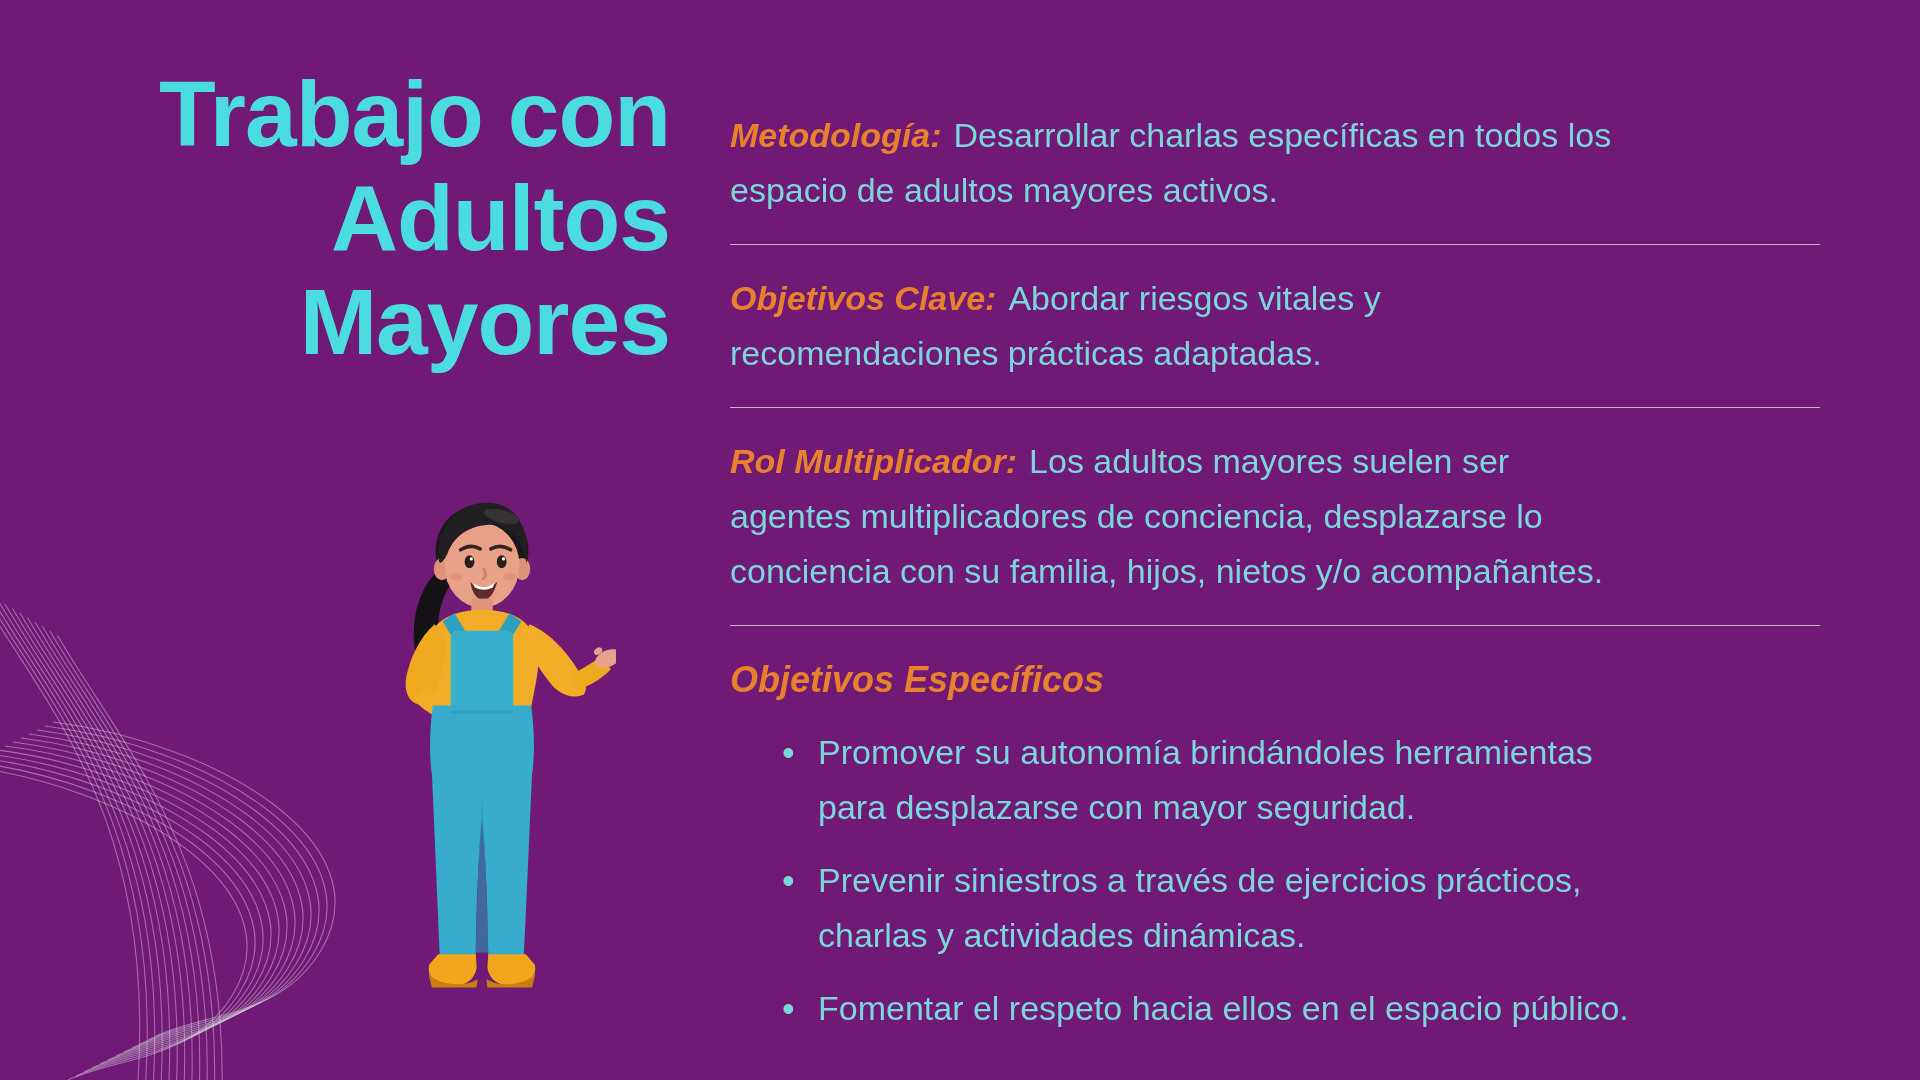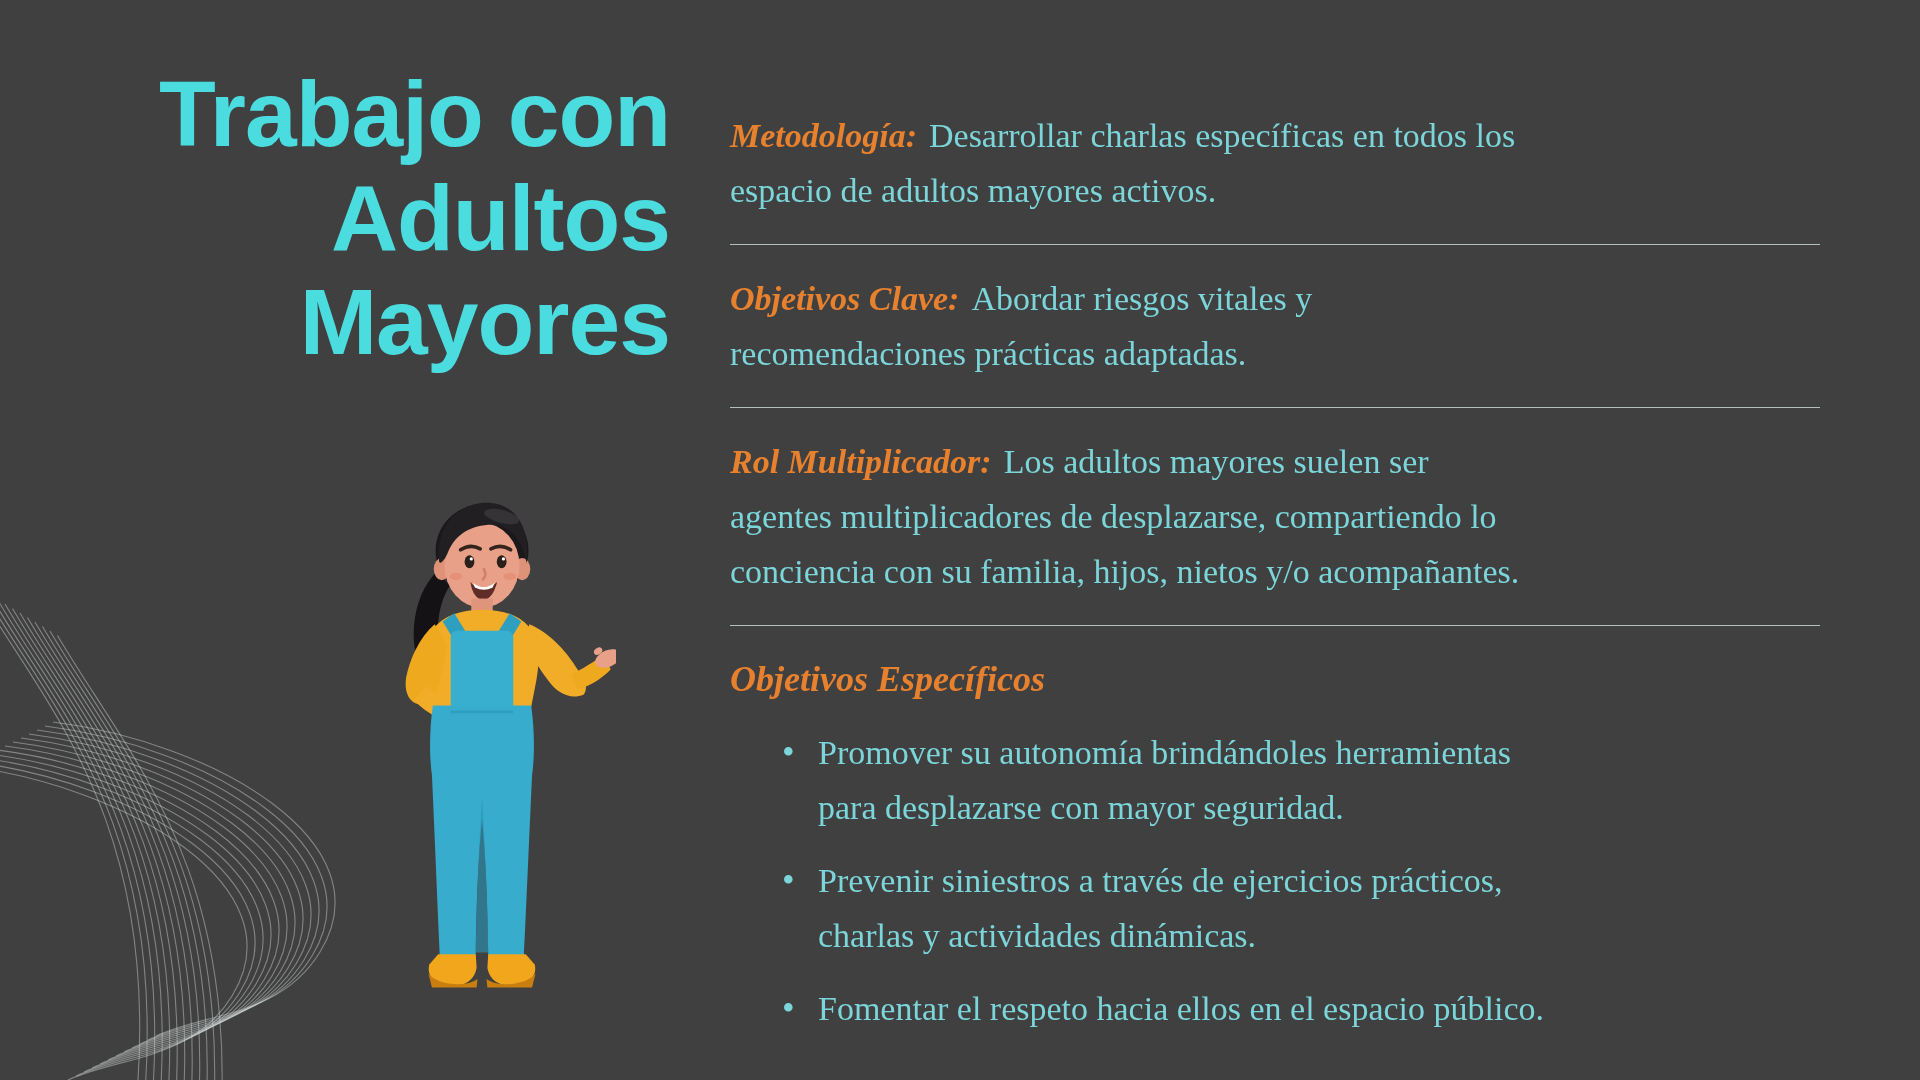--- a/index.html
+++ b/index.html
@@ -1,32 +1,32 @@
 <!DOCTYPE html>
 <html><head>
 <meta charset="utf-8">
 <style>
   html,body{margin:0;padding:0;background:#000;}
   .slide{
     position:relative;width:1920px;height:1080px;overflow:hidden;
-    background:#404040;
+    background:#701a75;
     font-family:"Liberation Sans", sans-serif;
   }
   
   .title-block{
     position:absolute;left:110px;top:62px;width:560px;
     text-align:right;color:#4ADCDF;
     font-size:93px;font-weight:800;line-height:1.12;
     letter-spacing:-1px;
   }
   .title-line{display:block;}
   
   .content-panel{
     position:absolute;left:730px;top:108px;width:1090px;
-    color:#7BD5D9;font-size:34px;line-height:55px;font-family:Liberation Serif, serif;
+    color:#7BD5D9;font-size:34px;line-height:55px;
   }
   .section{padding:0 0 26px 0;border-bottom:1px solid rgba(203,214,214,.85);margin-bottom:26px;}
   .section:last-child,.section.no-border{border-bottom:none;margin-bottom:0;padding-bottom:0;}
   .sec-label{
     color:#E8812E;font-weight:700;font-style:italic;margin-right:12px;
   }
   .line{display:block;}
   .inline-first{display:inline;}
   
   .objectives-heading{
@@ -148,21 +148,21 @@
       <span class="line">espacio de adultos mayores activos.</span>
     </div>
 
     <div class="section">
       <span class="sec-label">Objetivos Clave:</span><span class="inline-first">Abordar riesgos vitales y</span>
       <span class="line">recomendaciones prácticas adaptadas.</span>
     </div>
 
     <div class="section">
       <span class="sec-label">Rol Multiplicador:</span><span class="inline-first">Los adultos mayores suelen ser</span>
-      <span class="line">agentes multiplicadores de desplazarse, compartiendo lo</span>
+      <span class="line">agentes multiplicadores de conciencia, desplazarse lo</span>
       <span class="line">conciencia con su familia, hijos, nietos y/o acompañantes.</span>
     </div>
 
     <div class="section no-border">
       <div class="objectives-heading">Objetivos Específicos</div>
       <ul class="objectives">
         <li>
           <span class="line">Promover su autonomía brindándoles herramientas</span>
           <span class="line">para desplazarse con mayor seguridad.</span>
         </li>

